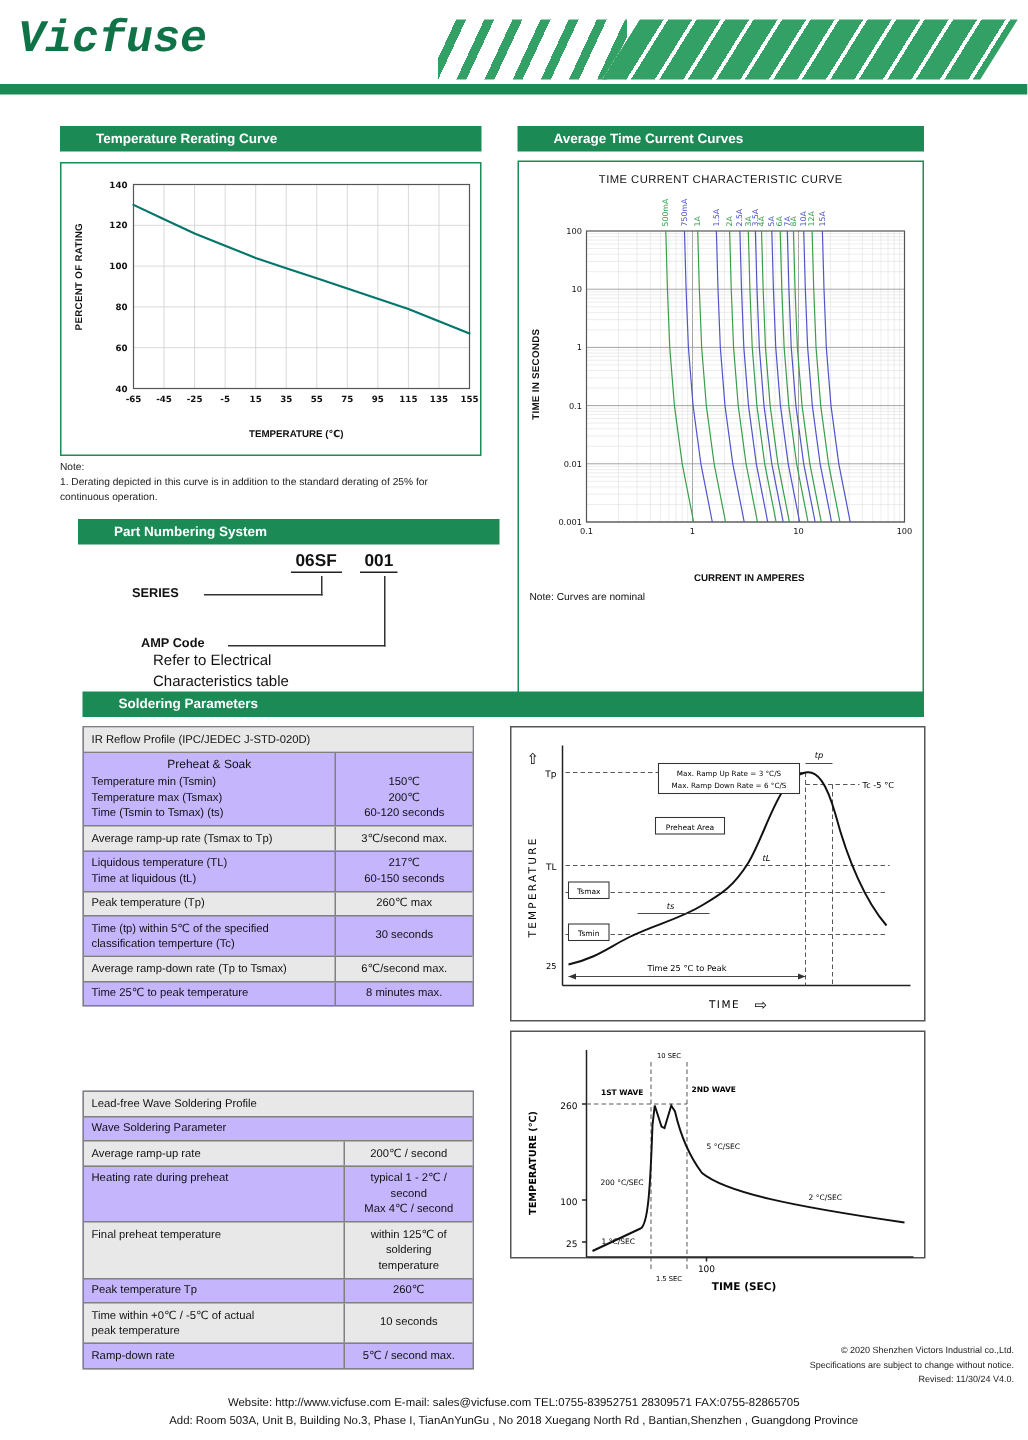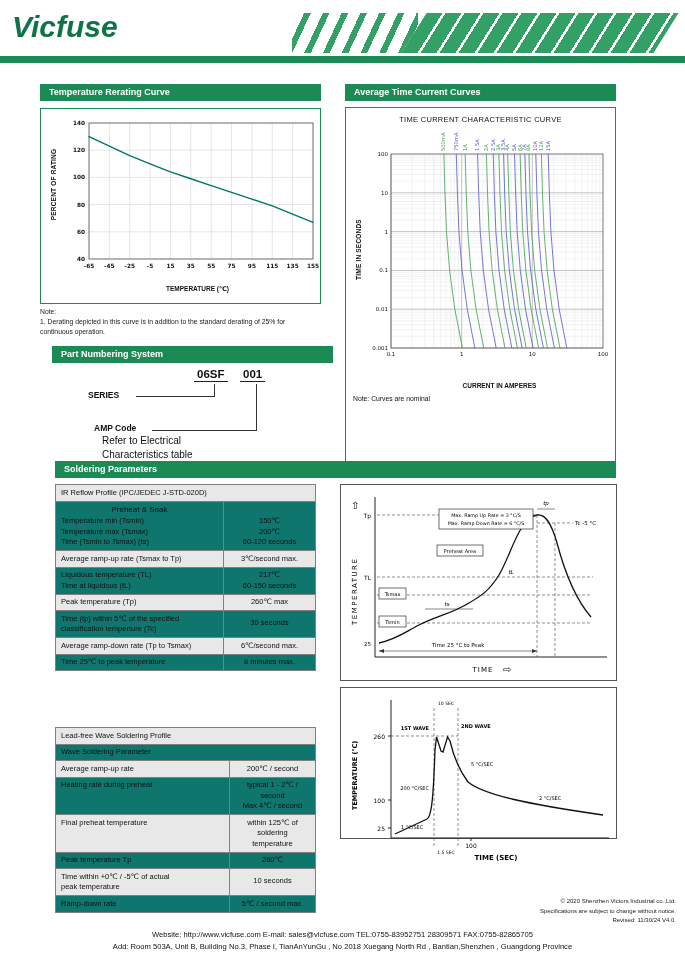--- a/index.html
+++ b/index.html
@@ -3,44 +3,44 @@
 <meta charset="utf-8">
 <style>
   :root{
     --accent:#1b8a55; --logo:#0f7347; --stripe:#33a066;
     --tshade:#e8e8e8; --tborder:#808080; --curve:#00756a;
     --tcc_green:#3a9e4a; --tcc_blue:#5055c8;
   }
   html,body{margin:0;padding:0;}
   body{width:685px;height:960px;position:relative;background:#fff;overflow:hidden;
        font-family:"Liberation Sans","DejaVu Sans",sans-serif;color:#111;}
-  .logo{position:absolute;left:12px;top:10px;font-family:Liberation Sans, sans-serif;font-style:italic;
+  .logo{position:absolute;left:12px;top:10px;font-family:Liberation Mono, monospace;font-style:italic;
         font-weight:bold;font-size:30px;color:var(--logo);}
   .stripes-a{position:absolute;left:292px;top:13px;width:126px;height:40px;
         background:repeating-linear-gradient(115deg,transparent 0 11px,var(--stripe) 11px 17px);}
   .stripes-b{position:absolute;left:414px;top:13px;width:252px;height:40px;transform:skewX(-32deg);
         background:repeating-linear-gradient(90deg,var(--stripe) 0 16px,#fff 16px 19px);}
   .rule{position:absolute;left:0;top:56px;width:685px;height:7px;background:var(--accent);}
   .secbar{position:absolute;height:17px;background:var(--accent);color:#fff;font-weight:bold;
-        font-size:9px;line-height:17px;padding-left:9px;box-sizing:border-box;}
+        font-size:9px;line-height:17px;padding-left:24px;box-sizing:border-box;}
   .chartbox{position:absolute;border:1px solid var(--accent);background:#fff;box-sizing:border-box;}
   .diagbox{position:absolute;border:1px solid #555;background:#fff;box-sizing:border-box;}
   svg text{font-family:"DejaVu Sans",sans-serif;}
   .ylab{position:absolute;transform:rotate(-90deg);font-size:6.5px;font-weight:bold;text-align:center;letter-spacing:.2px;}
   .xlab{position:absolute;left:0;right:0;text-align:center;font-size:6.5px;font-weight:bold;}
   .cht-title{position:absolute;left:0;right:0;top:7px;text-align:center;font-size:7.5px;letter-spacing:.3px;}
   .cht-note{position:absolute;font-size:6.8px;}
   .note-block{position:absolute;left:40px;top:307px;font-size:6.8px;line-height:1.45;color:#222;width:285px;}
   .pre{white-space:pre-line;}
   .pn-val{position:absolute;font-size:11.5px;font-weight:bold;border-bottom:1.5px solid #222;padding:0 3px 1px;}
   .pn-lbl{position:absolute;font-size:8.5px;font-weight:bold;}
   .pn-note{position:absolute;font-size:10px;line-height:1.35;}
   .conn{position:absolute;border-right:1px solid #333;border-bottom:1px solid #333;}
   .tblwrap{position:absolute;left:55px;top:484px;width:261px;}
-  .tbl{border:1px solid var(--tborder);font-size:7.5px;line-height:1.4;box-sizing:border-box;background:#0f766e;}
+  .tbl{border:1px solid var(--tborder);font-size:7.5px;line-height:1.4;box-sizing:border-box;background:#c4b5fd;}
   .tbl + .tbl{margin-top:56px;}
   .tr{display:flex;border-top:1px solid var(--tborder);}
   .tr:first-child{border-top:none;}
   .th{flex:1;background:var(--tshade);padding:2.5px 5px;}
   .full{flex:1;padding:2.5px 5px;}
   .cl{width:168px;box-sizing:border-box;padding:2.5px 5px;border-right:1px solid var(--tborder);}
   .cr{flex:1;padding:2.5px 5px;text-align:center;}
   .wave .cl{width:174px;}
   .shade{background:var(--tshade);}
   .ph-title{font-weight:normal;text-align:center;font-size:8px;margin-bottom:1px;}

